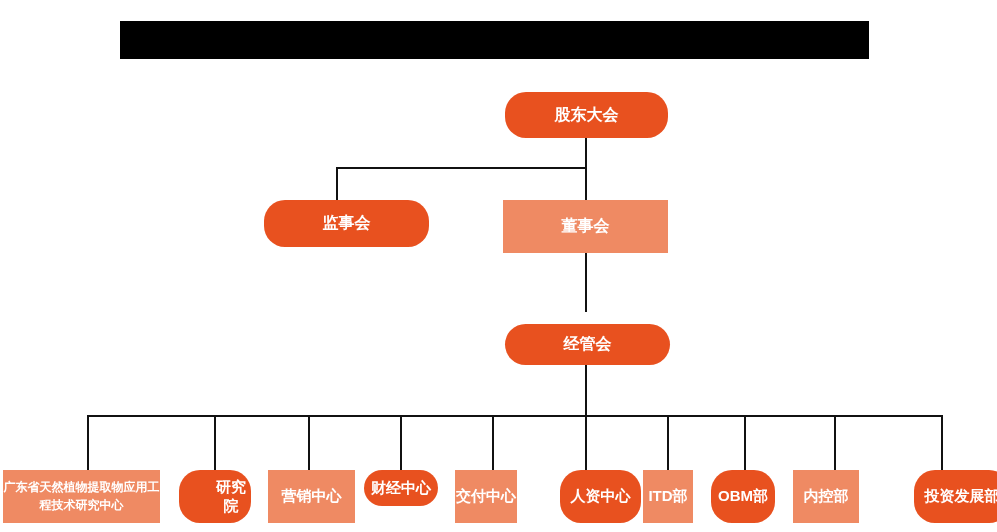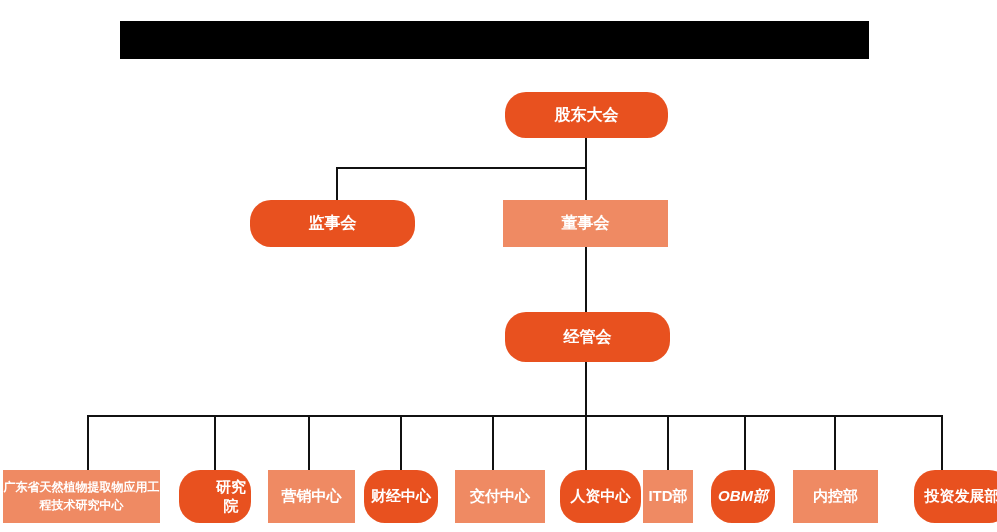--- a/index.html
+++ b/index.html
@@ -67,55 +67,55 @@
   <div class="line" style="left:585px; top:415px; width:2px; height:55px;"></div>
   <div class="line" style="left:667px; top:415px; width:2px; height:55px;"></div>
   <div class="line" style="left:744px; top:415px; width:2px; height:55px;"></div>
   <div class="line" style="left:834px; top:415px; width:2px; height:55px;"></div>
   <div class="line" style="left:941px; top:415px; width:2px; height:55px;"></div>
 
   <div class="node lvl" style="left:505px; top:92px; width:163px; height:46px;" data-variant="dark">
     <span>股东大会</span>
   </div>
 
-  <div class="node lvl" style="left:250px; top:200px; width:165px; height:47px;" data-variant="dark">
+  <div class="node lvl" style="left:264px; top:200px; width:165px; height:47px;" data-variant="dark">
     <span>监事会</span>
   </div>
-  <div class="node lvl" style="left:503px; top:200px; width:165px; height:47px;" data-variant="light">
+  <div class="node lvl" style="left:503px; top:200px; width:165px; height:53px;" data-variant="light">
     <span>董事会</span>
   </div>
 
-  <div class="node lvl" style="left:505px; top:312px; width:165px; height:50px;" data-variant="dark">
+  <div class="node lvl" style="left:505px; top:324px; width:165px; height:41px;" data-variant="dark">
     <span>经管会</span>
   </div>
 
   <div class="node row small" style="left:3px; top:470px; width:157px; height:53px;" data-variant="light">
     <span>广东省天然植物提取物应用工程技术研究中心</span>
   </div>
   <div class="node row" style="left:179px; top:470px; width:72px; height:53px;padding-left:32px;" data-variant="dark">
     <span>研究院</span>
   </div>
   <div class="node row" style="left:268px; top:470px; width:87px; height:53px;text-align:center;" data-variant="light">
     <span>营销中心</span>
   </div>
-  <div class="node row" style="left:364px; top:470px; width:74px; height:53px;" data-variant="dark">
+  <div class="node row" style="left:364px; top:470px; width:74px; height:36px;" data-variant="dark">
     <span>财经中心</span>
   </div>
-  <div class="node row" style="left:455px; top:470px; width:90px; height:53px;" data-variant="light">
+  <div class="node row" style="left:455px; top:470px; width:62px; height:53px;" data-variant="light">
     <span>交付中心</span>
   </div>
   <div class="node row" style="left:544px; top:470px; width:81px; height:53px;margin-left:16px;" data-variant="dark">
     <span>人资中心</span>
   </div>
   <div class="node row" style="left:643px; top:470px; width:50px; height:53px;align-items:center;" data-variant="light">
     <span>ITD部</span>
   </div>
-  <div class="node row" style="left:711px; top:470px; width:64px; height:53px;font-style:italic;" data-variant="dark">
+  <div class="node row" style="left:711px; top:470px; width:64px; height:53px;" data-variant="dark">
     <span>OBM部</span>
   </div>
-  <div class="node row" style="left:793px; top:470px; width:85px; height:53px;text-align:center;" data-variant="light">
+  <div class="node row" style="left:793px; top:470px; width:66px; height:53px;text-align:center;" data-variant="light">
     <span>内控部</span>
   </div>
   <div class="node row" style="left:894px; top:470px; width:96px; height:53px;margin-left:20px;" data-variant="dark">
     <span>投资发展部</span>
   </div>
 
 </div>
 
 </body></html>

